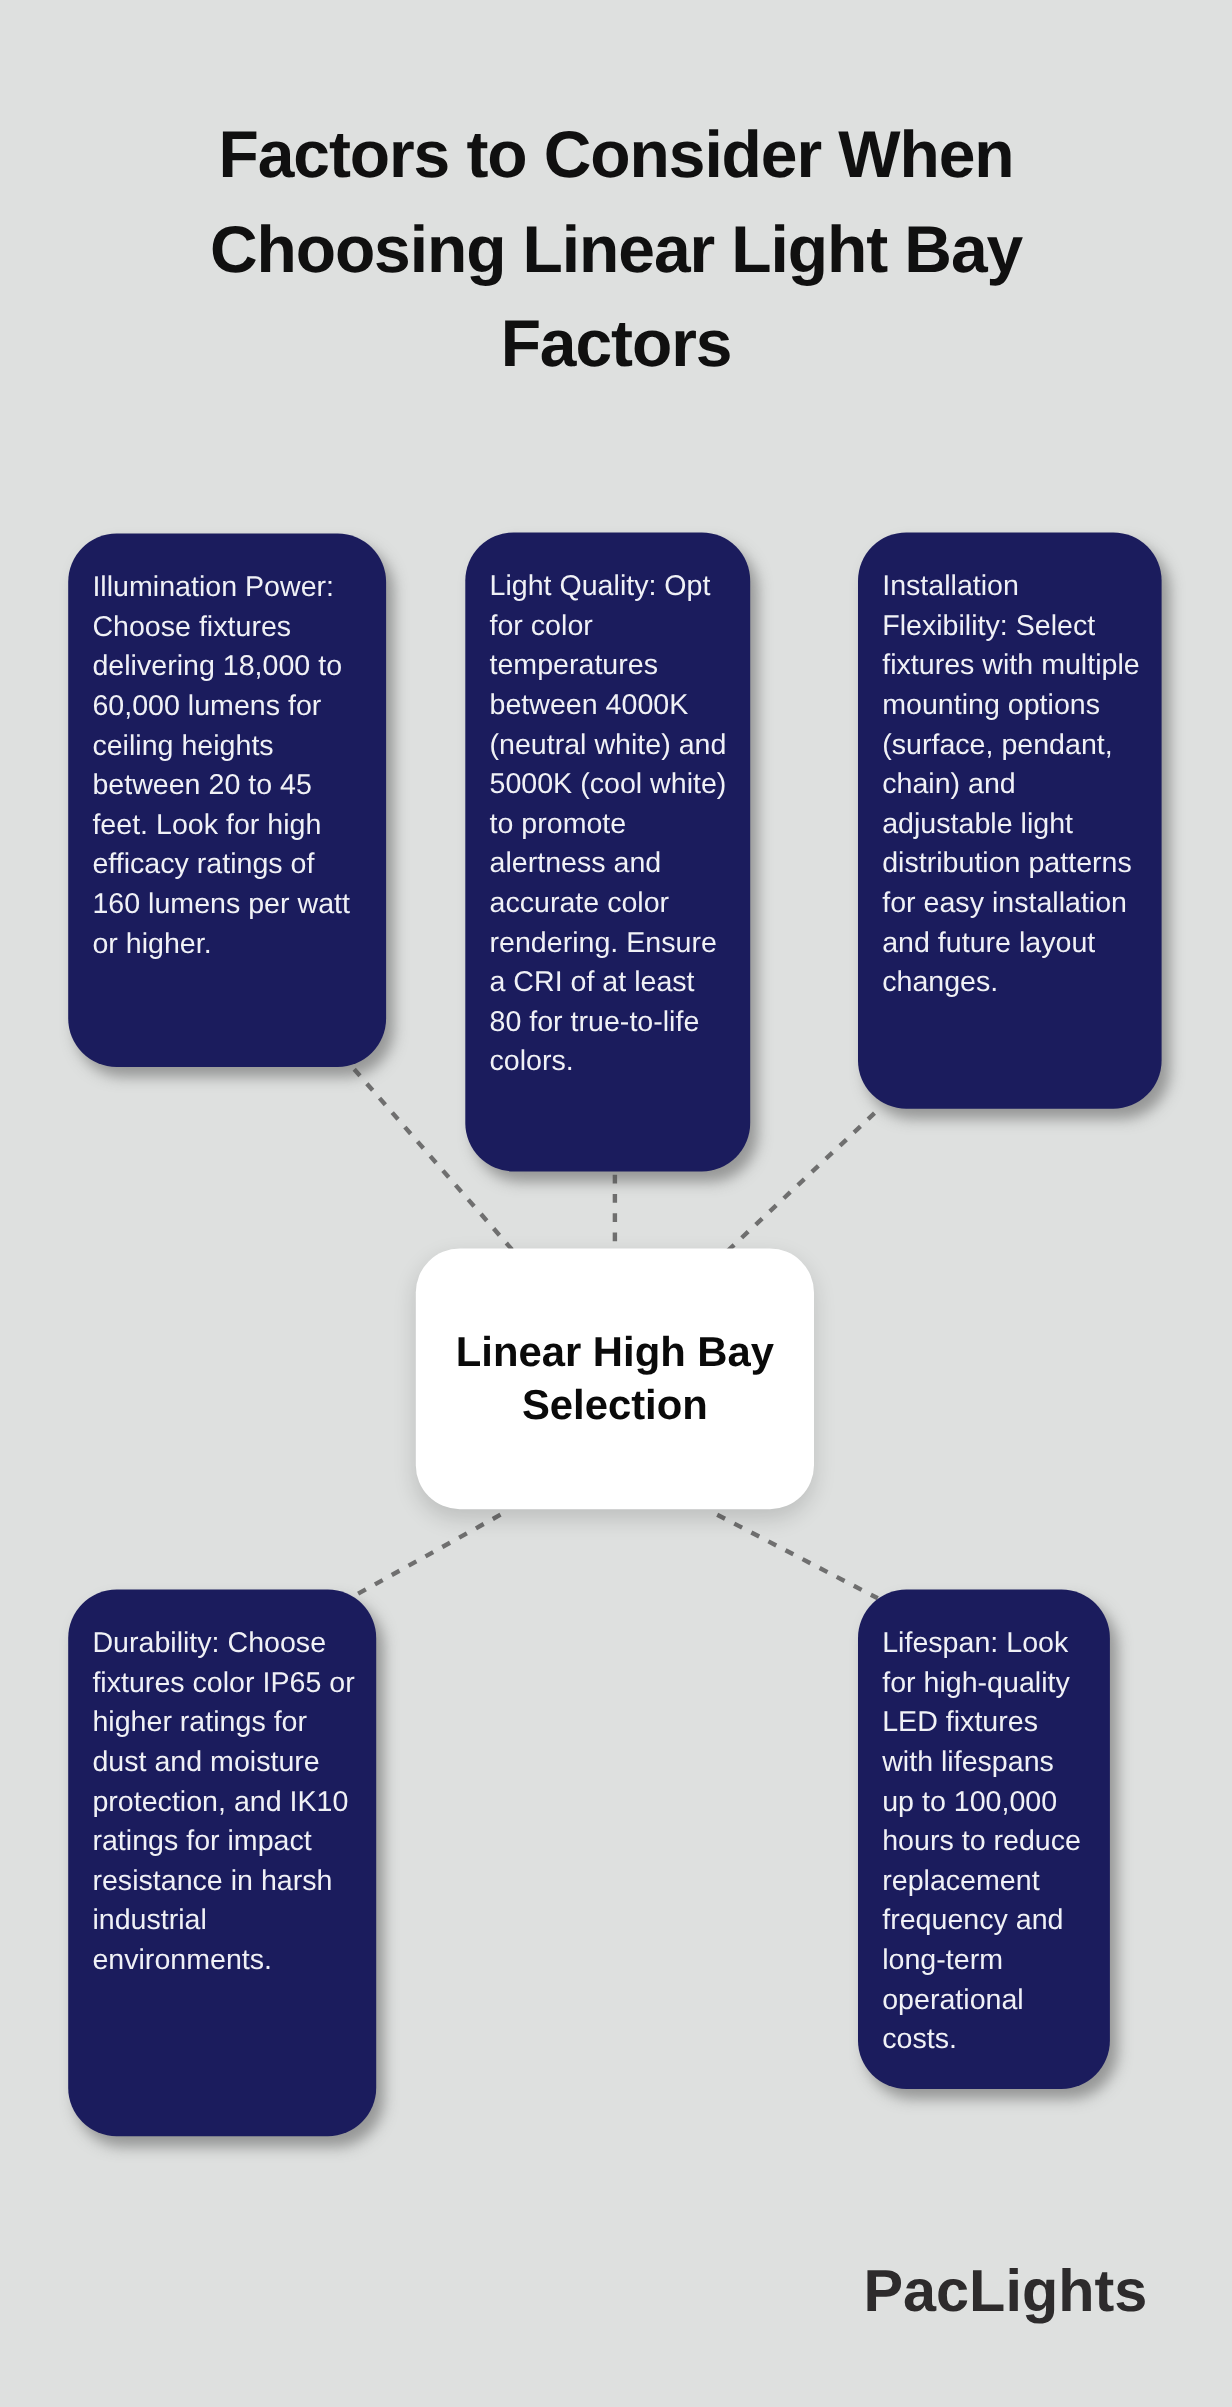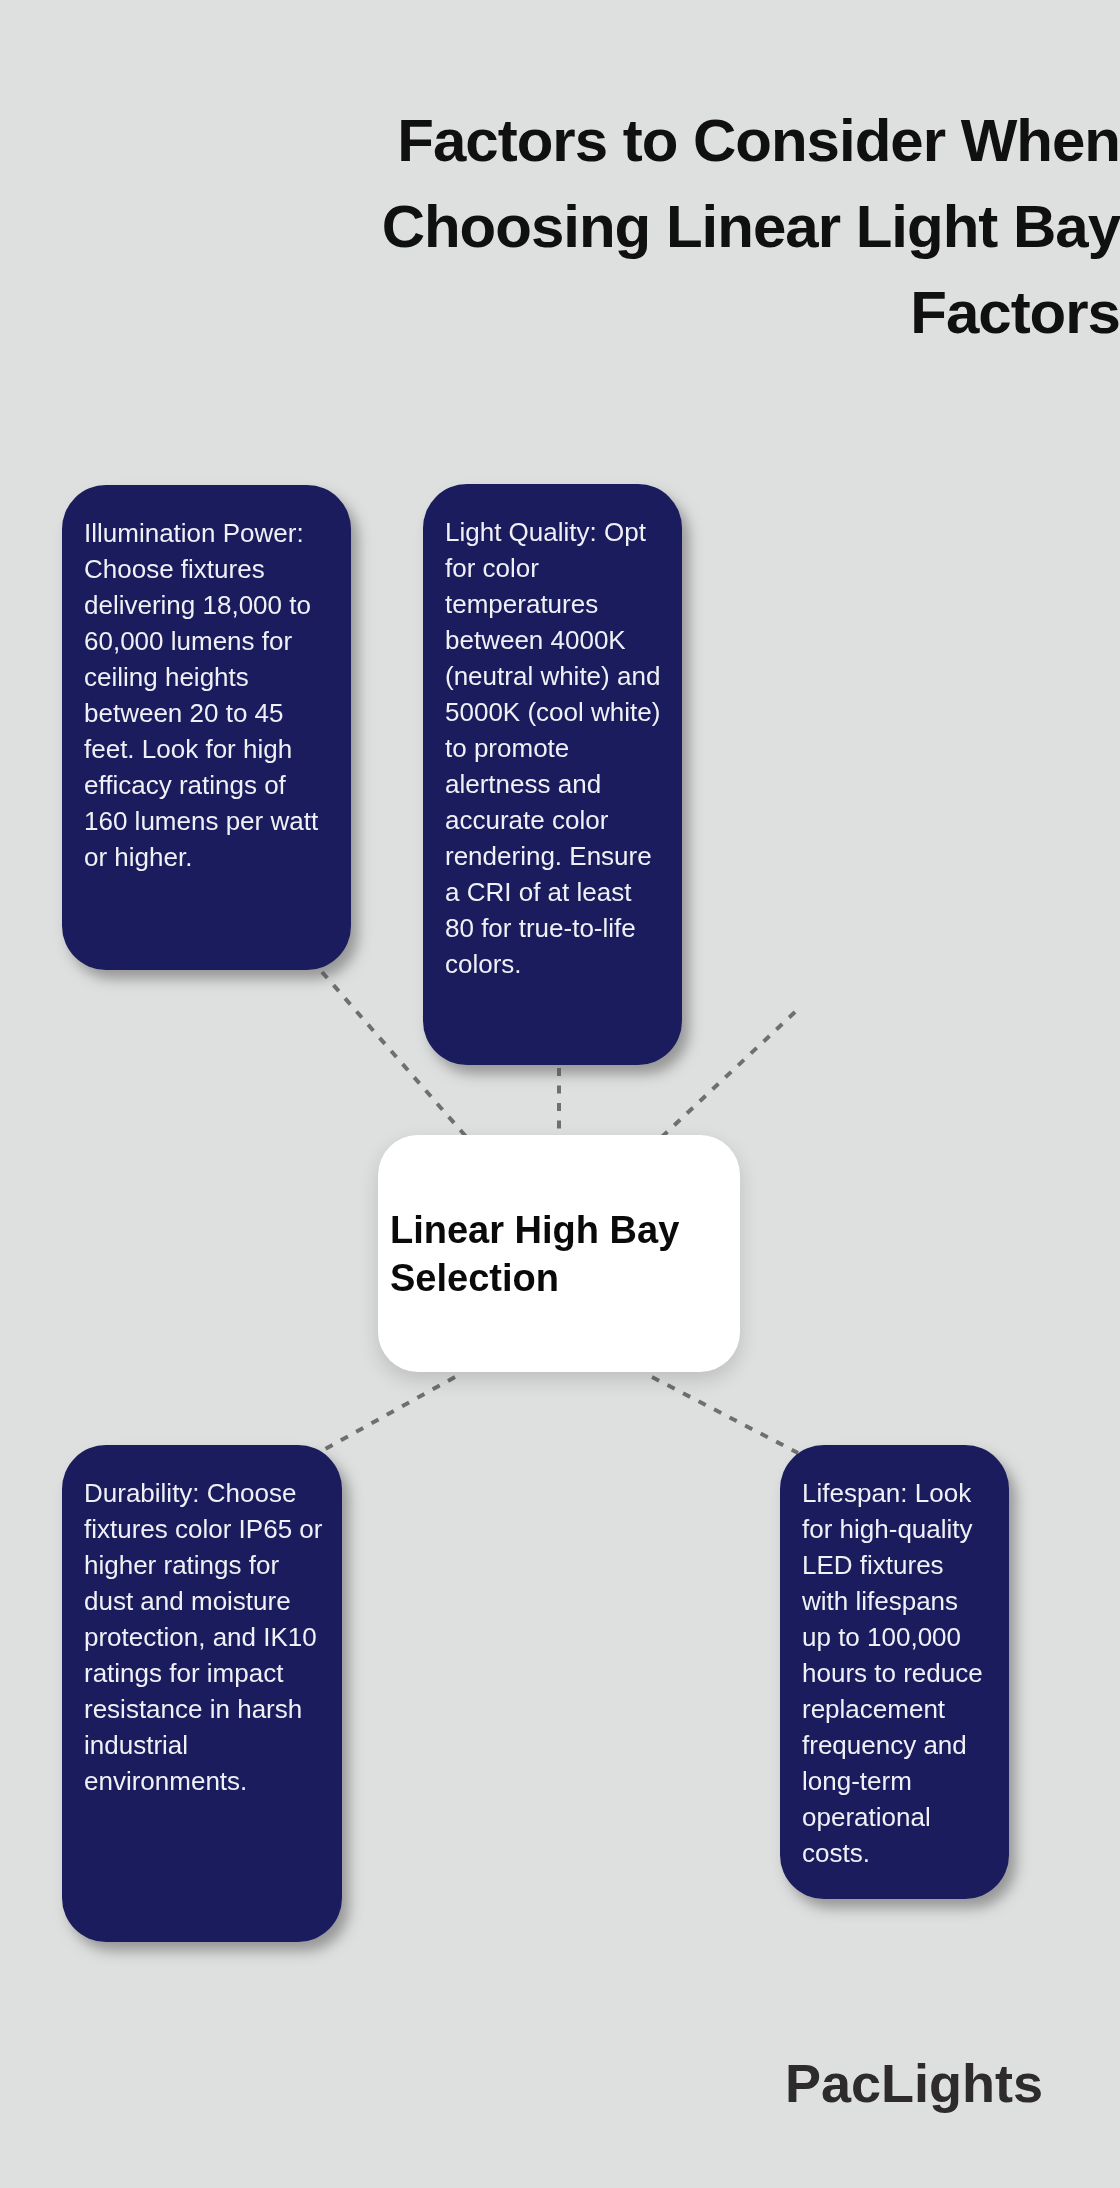--- a/index.html
+++ b/index.html
@@ -26,21 +26,21 @@
     height: 2188px;
     background: var(--background);
     overflow: hidden;
   }
   .title {
     position: absolute;
     top: 98px;
     left: 0;
     width: 100%;
     margin: 0;
-    text-align: right;
+    text-align: center;
     font-size: 60px;
     line-height: 86px;
     font-weight: 700;
     letter-spacing: -1px;
     color: var(--title-text);
     z-index: 2;
   }
   .title span { display: block; }
   .connectors {
     position: absolute;
@@ -75,20 +75,21 @@
     position: absolute;
     left: 378px;
     top: 1135px;
     width: 362px;
     height: 237px;
     background: var(--center-bg);
     border-radius: 40px;
     display: flex;
     align-items: center;
     justify-content: center;
+    text-align: center;
     padding: 0 12px;
     font-size: 38px;
     line-height: 48px;
     font-weight: 700;
     color: var(--center-text);
     box-shadow: 0 8px 20px rgba(0,0,0,0.15);
     z-index: 3;
   }
   .logo {
     position: absolute;
@@ -121,20 +122,23 @@
   </svg>
 
   <div class="factor f1">
     <span>Illumination Power: Choose fixtures delivering 18,000 to 60,000 lumens for ceiling heights between 20 to 45 feet. Look for high efficacy ratings of 160 lumens per watt or higher.</span>
   </div>
 
   <div class="factor f2">
     <span>Light Quality: Opt for color temperatures between 4000K (neutral white) and 5000K (cool white) to promote alertness and accurate color rendering. Ensure a CRI of at least 80 for true-to-life colors.</span>
   </div>
 
+  <div class="factor f3">
+    <span>Installation Flexibility: Select fixtures with multiple mounting options (surface, pendant, chain) and adjustable light distribution patterns for easy installation and future layout changes.</span>
+  </div>
 
   <div class="factor f4">
     <span>Durability: Choose fixtures color IP65 or higher ratings for dust and moisture protection, and IK10 ratings for impact resistance in harsh industrial environments.</span>
   </div>
 
   <div class="factor f5">
     <span>Lifespan: Look for high-quality LED fixtures with lifespans up to 100,000 hours to reduce replacement frequency and long-term operational costs.</span>
   </div>
 
   <div class="center-node">

